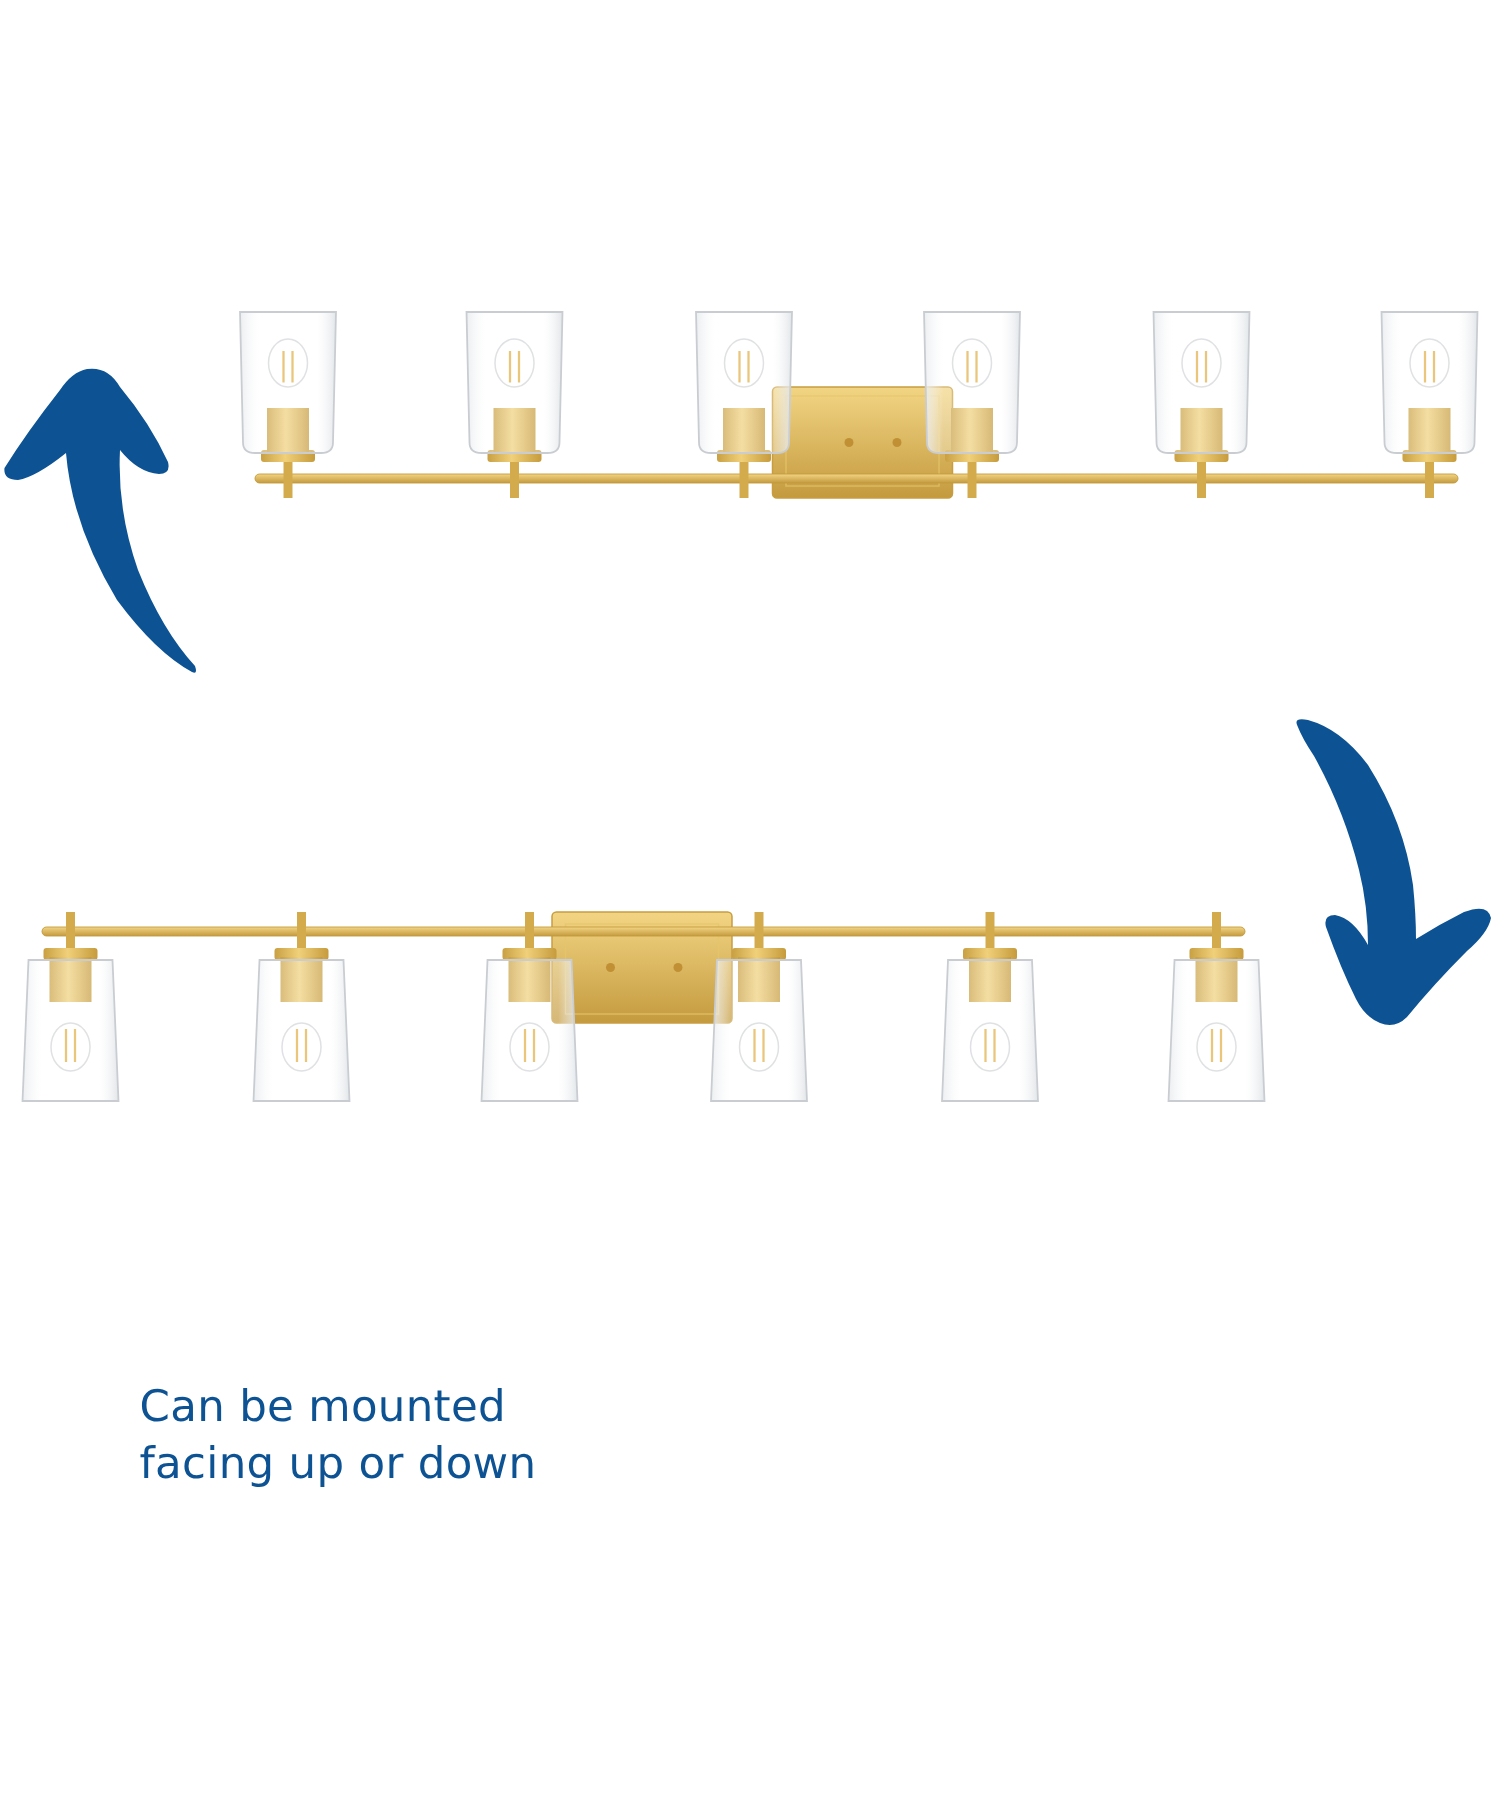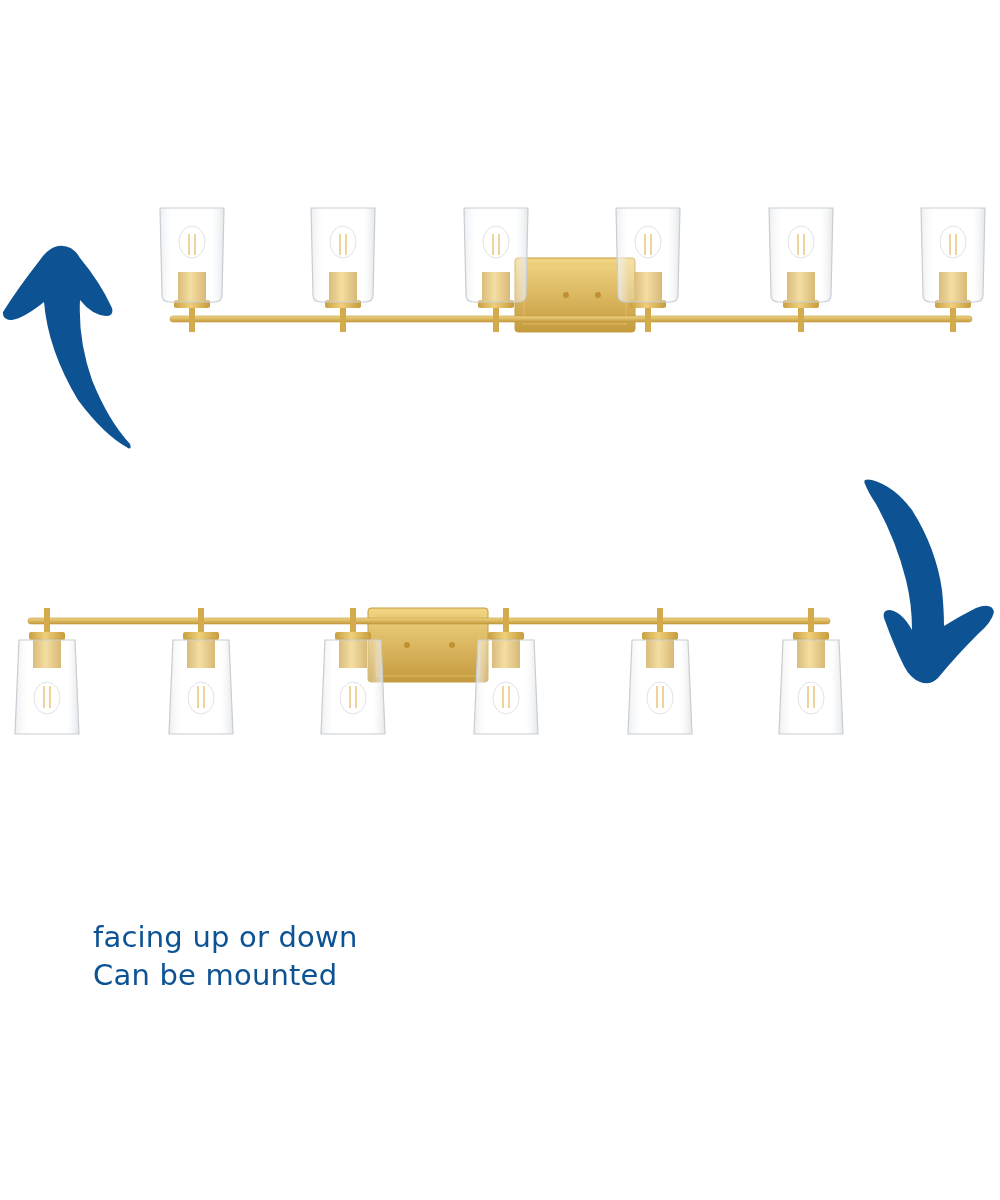--- a/index.html
+++ b/index.html
@@ -191,15 +191,15 @@
   </svg>
 </div>
 
 <div class="arrow" style="left:860px; top:470px; width:140px; height:230px;">
   <svg width="140" height="230" viewBox="0 0 140 230">
     <path d="M5,14 Q2,8 12,10 Q34,16 52,40 Q76,78 82,120 Q84,140 84,156 Q100,146 116,138 Q132,132 134,142 Q132,152 118,164 Q96,186 78,208 Q70,216 60,212 Q50,208 44,196 Q34,176 24,148 Q22,140 30,140 Q42,142 52,160 Q52,134 46,110 Q36,70 16,34 Q8,22 5,14 Z" fill="#0d5394"></path>
   </svg>
 </div>
 
 <div class="caption">
+  <div>Can be mounted</div>
   <div>facing up or down</div>
-  <div>Can be mounted</div>
 </div>
 
 </body></html>

